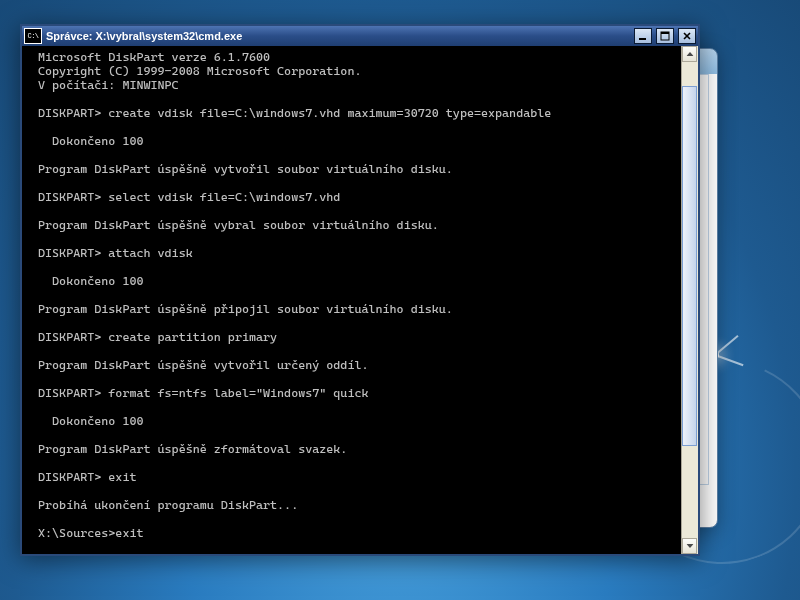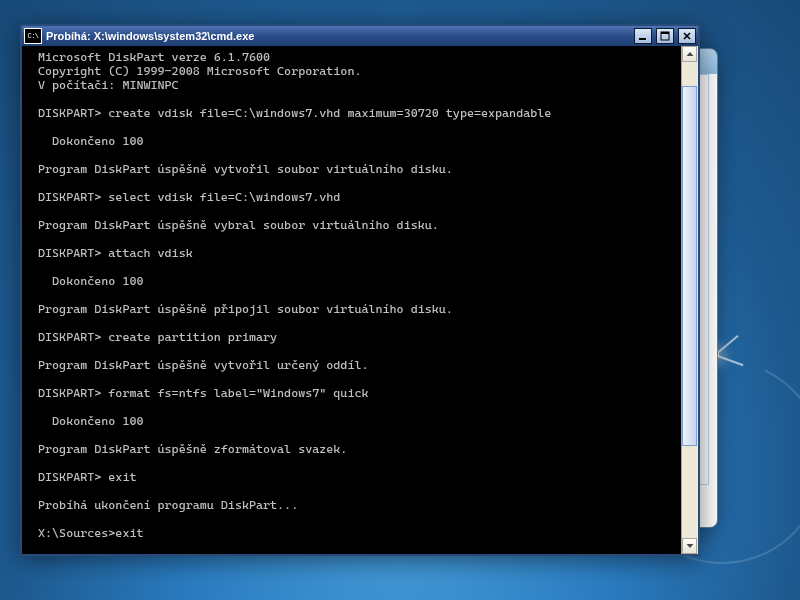--- a/index.html
+++ b/index.html
@@ -221,21 +221,21 @@
 <div class="bg-dialog">
   <div class="bg-dialog-inner"></div>
   <div class="bg-dialog-btn">
     <span>Další</span>
   </div>
 </div>
 
 <div class="cmd-window">
   <div class="cmd-titlebar">
     <span class="cmd-icon">C:\</span>
-    <span class="cmd-title-text">Probíhá: X:\windows\system32\cmd.exe</span>
+    <span class="cmd-title-text">Správce: X:\vybral\system32\cmd.exe</span>
     <div class="cmd-btns">
       <div class="cmd-btn">
         <svg width="10" height="10">
             <rect x="1" y="7" width="7" height="2" fill="#000"></rect>
           </svg>
       </div>
       <div class="cmd-btn">
         <svg width="10" height="10">
             <rect x="1" y="1" width="8" height="8" fill="none" stroke="#000" stroke-width="1"></rect>
             <rect x="1" y="1" width="8" height="2" fill="#000"></rect>

